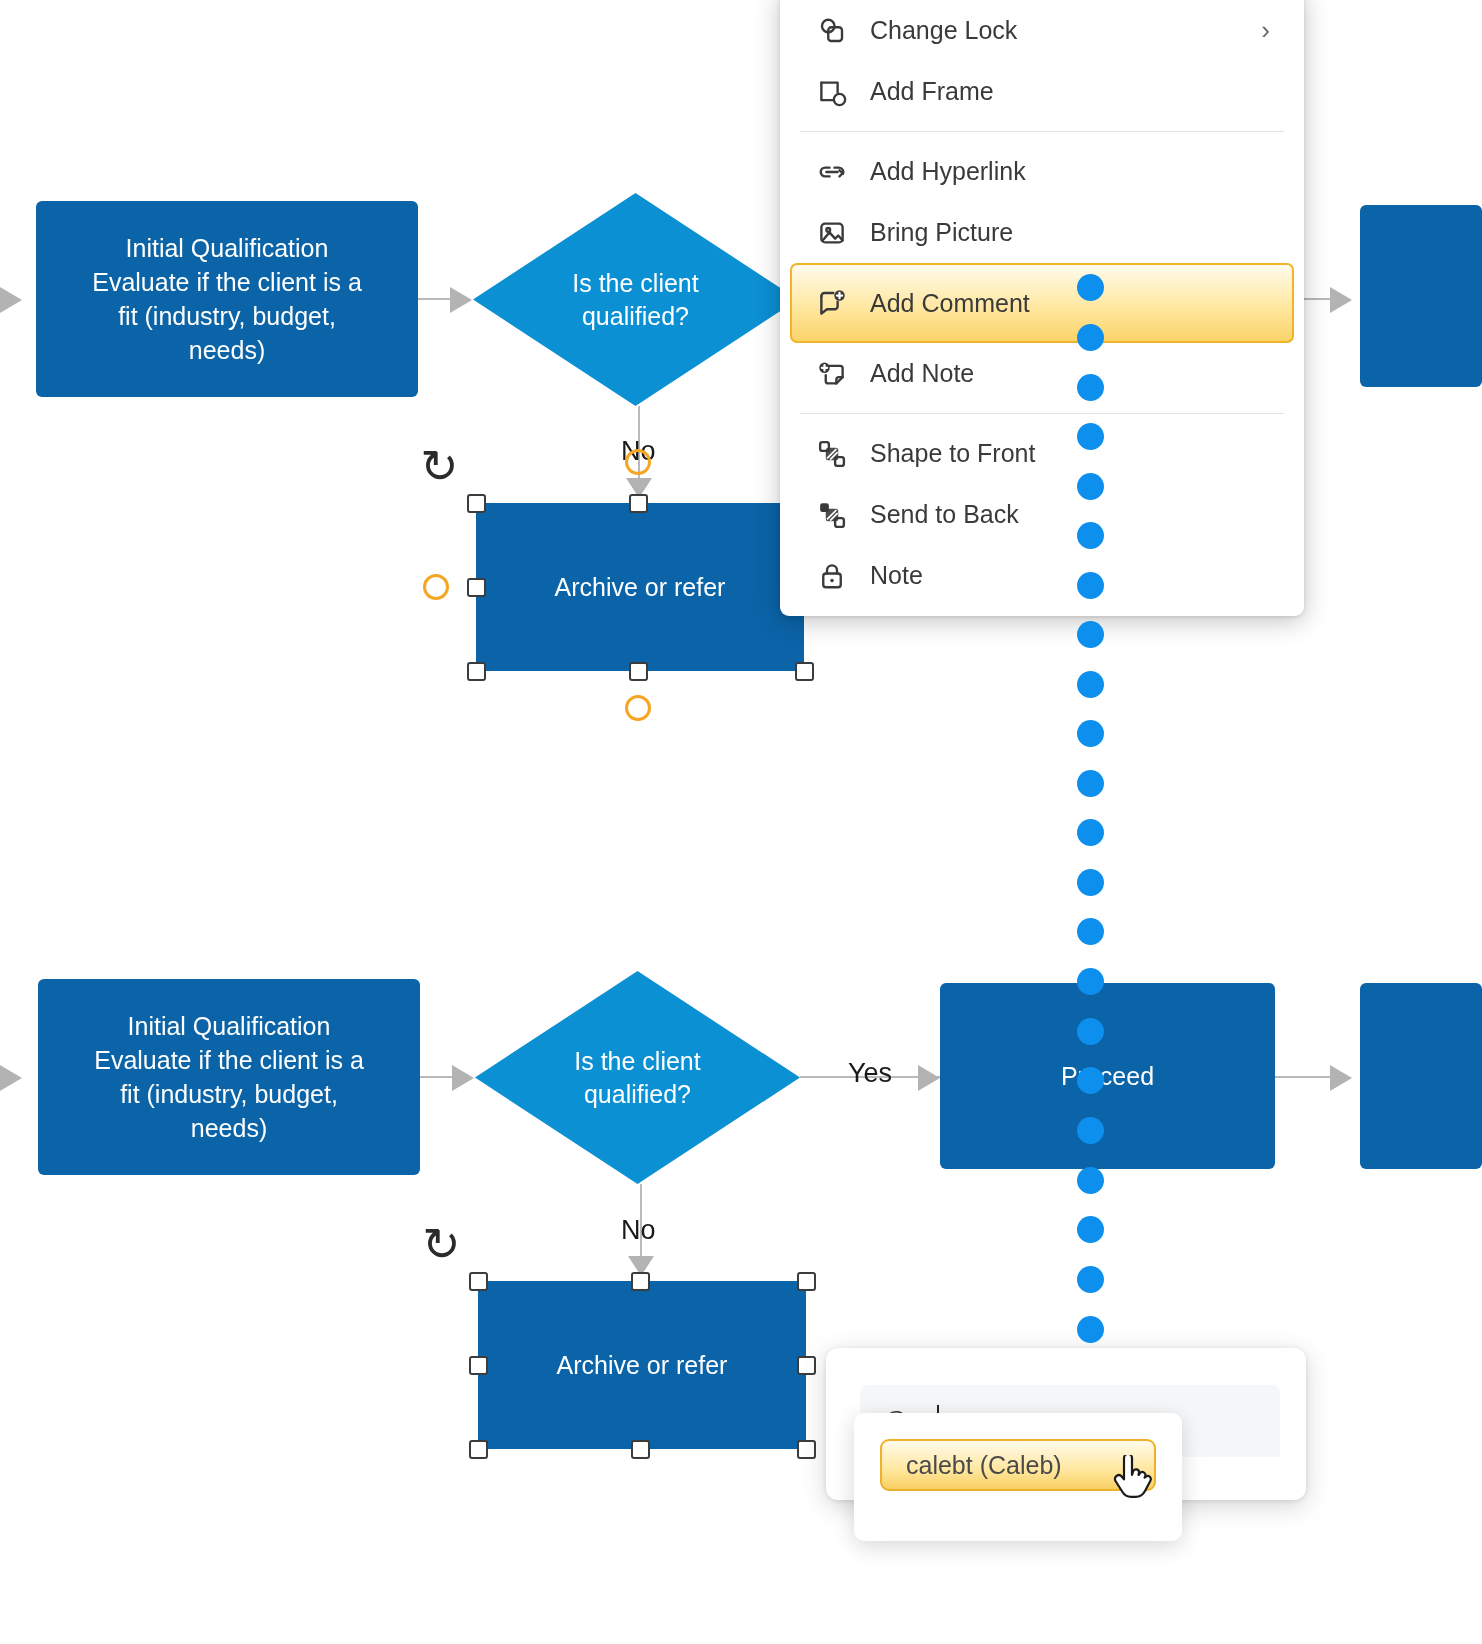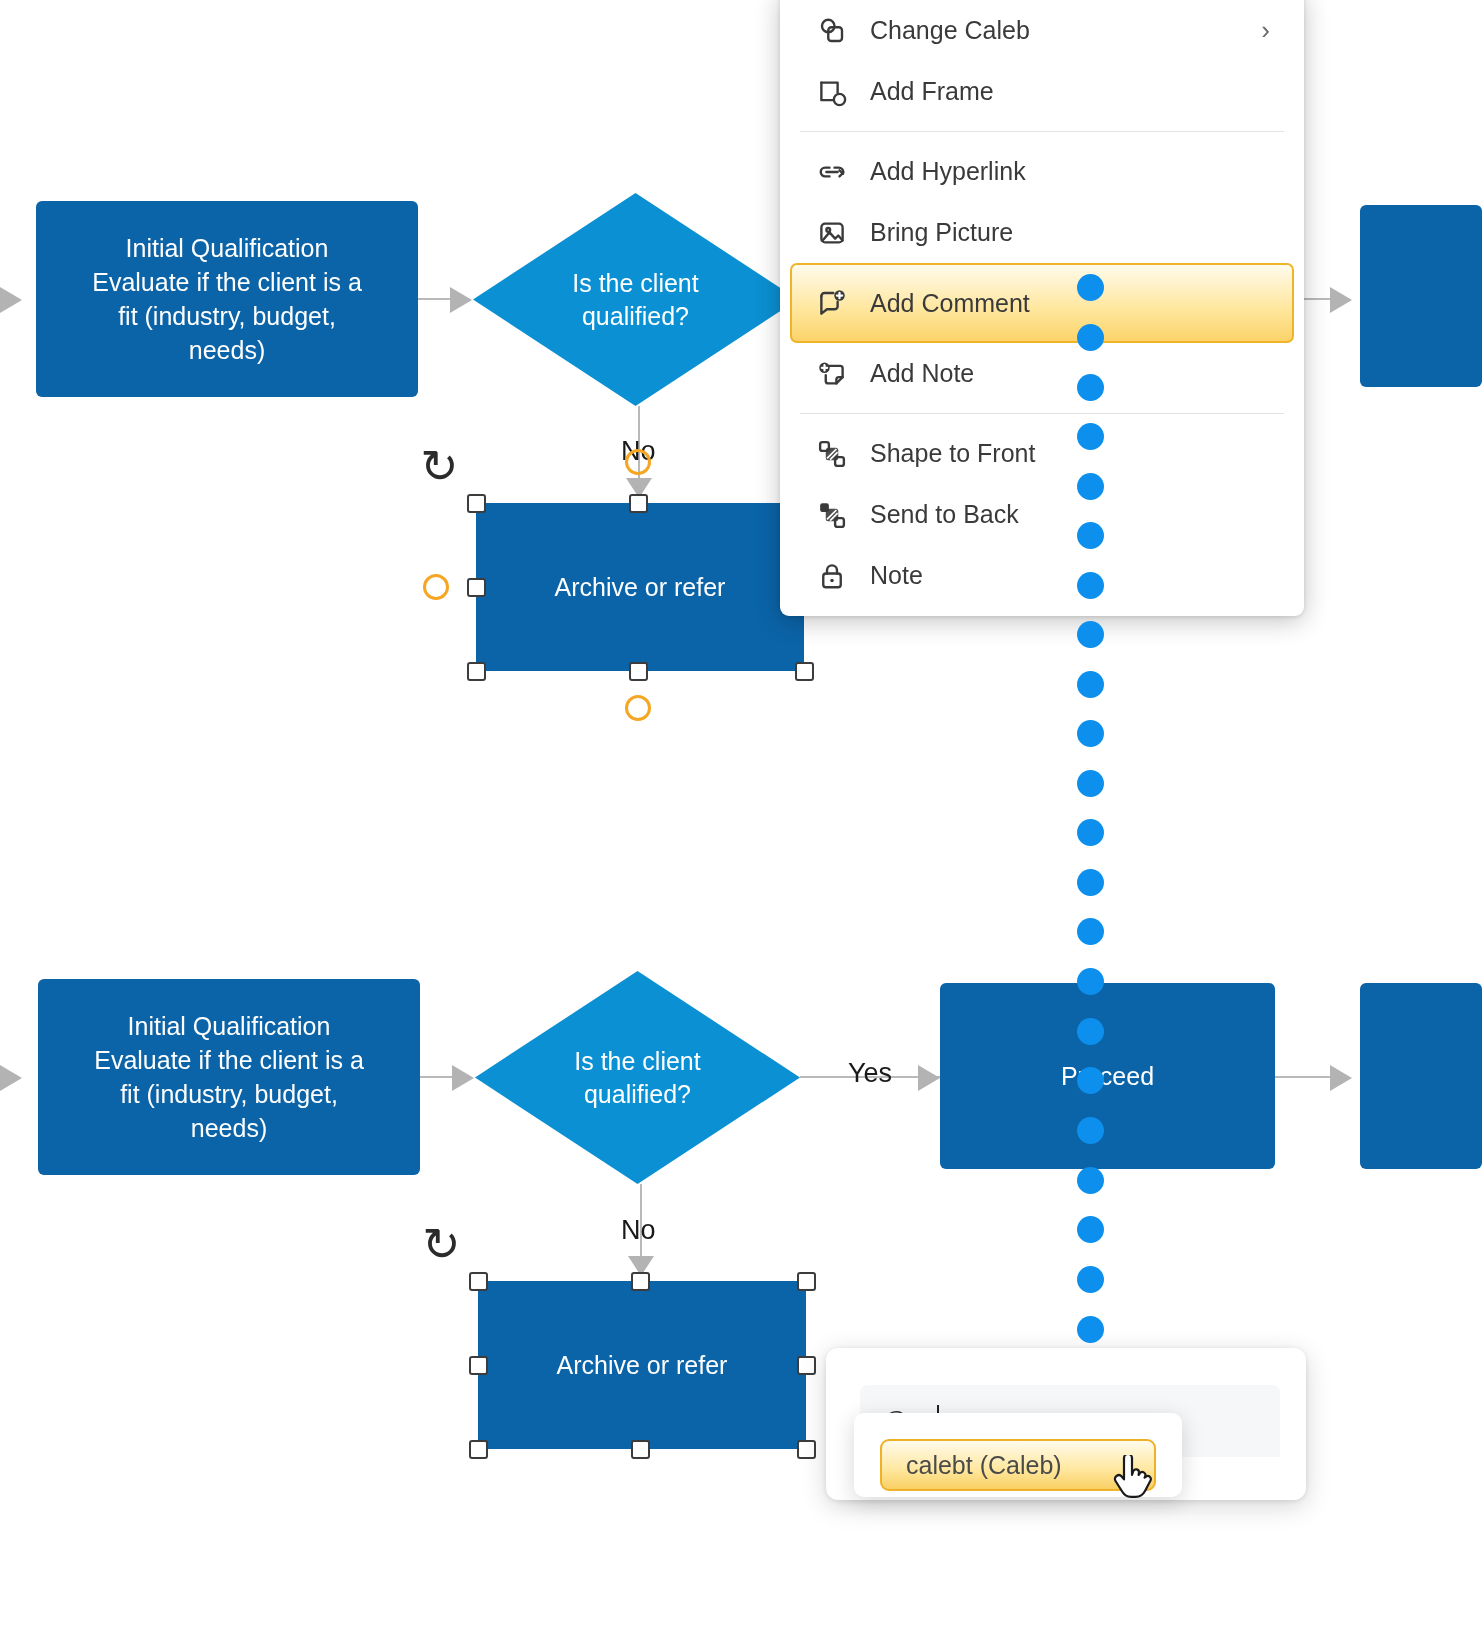--- a/index.html
+++ b/index.html
@@ -289,21 +289,21 @@
   <div class="sel-handle" style="left:797px; top:1440px;"></div>
 
   <div id="ctx-menu" style="left:780px; top:-10px;">
       <div class="ctx-item">
         <span class="ico">
           <svg width="30" height="30" viewBox="0 0 24 24">
             <circle cx="9" cy="8" r="5" fill="none" stroke="#3a3a3a" stroke-width="1.9" stroke-linecap="round" stroke-linejoin="round"></circle>
             <rect x="9" y="9" width="11" height="11" rx="2.5" fill="none" stroke="#3a3a3a" stroke-width="1.9" stroke-linecap="round" stroke-linejoin="round"></rect>
           </svg>
         </span>
-        <span class="lbl">Change Caleb</span>
+        <span class="lbl">Change Lock</span>
         <span class="chev">›</span>
       </div>
       <div class="ctx-item">
         <span class="ico">
           <svg width="30" height="30" viewBox="0 0 24 24">
             <path d="M3.5 4.5h13v8" fill="none" stroke="#3a3a3a" stroke-width="1.9" stroke-linecap="round" stroke-linejoin="round"></path>
             <path d="M3.5 4.5v14h9" fill="none" stroke="#3a3a3a" stroke-width="1.9" stroke-linecap="round" stroke-linejoin="round"></path>
             <circle cx="18" cy="18" r="4.5" fill="none" stroke="#3a3a3a" stroke-width="1.9" stroke-linecap="round" stroke-linejoin="round"></circle>
             <path d="M18 15.8v4.4M15.8 18h4.4" stroke="#fff" stroke-width="1.8" stroke-linecap="round"></path>
           </svg>
@@ -389,21 +389,21 @@
       </div>
     </div>
 
   <div id="comment-popup" style="left:826px; top:1348px; width:480px; height:152px;"></div>
 
   <div id="comment-input" style="left:860px; top:1385px; width:420px; height:72px;">
     <span>@ca</span>
       <span class="caret"></span>
   </div>
 
-  <div id="mention-dropdown" style="left:854px; top:1413px; width:328px; height:84px;">
+  <div id="mention-dropdown" style="left:854px; top:1413px; width:328px; height:128px;">
     <div id="mention-item">calebt (Caleb)</div>
   </div>
 
 <div class="trail-dot" style="left: 1076.5px; top: 273.5px; background: rgb(13, 143, 238);"></div>
     <div class="trail-dot" style="left: 1076.5px; top: 323.5px; background: rgb(13, 143, 238);"></div>
     <div class="trail-dot" style="left: 1076.5px; top: 373.5px; background: rgb(13, 143, 238);"></div>
     <div class="trail-dot" style="left: 1076.5px; top: 422.5px; background: rgb(13, 143, 238);"></div>
     <div class="trail-dot" style="left: 1076.5px; top: 472.5px; background: rgb(13, 143, 238);"></div>
     <div class="trail-dot" style="left: 1076.5px; top: 521.5px; background: rgb(13, 143, 238);"></div>
     <div class="trail-dot" style="left: 1076.5px; top: 571.5px; background: rgb(13, 143, 238);"></div>

